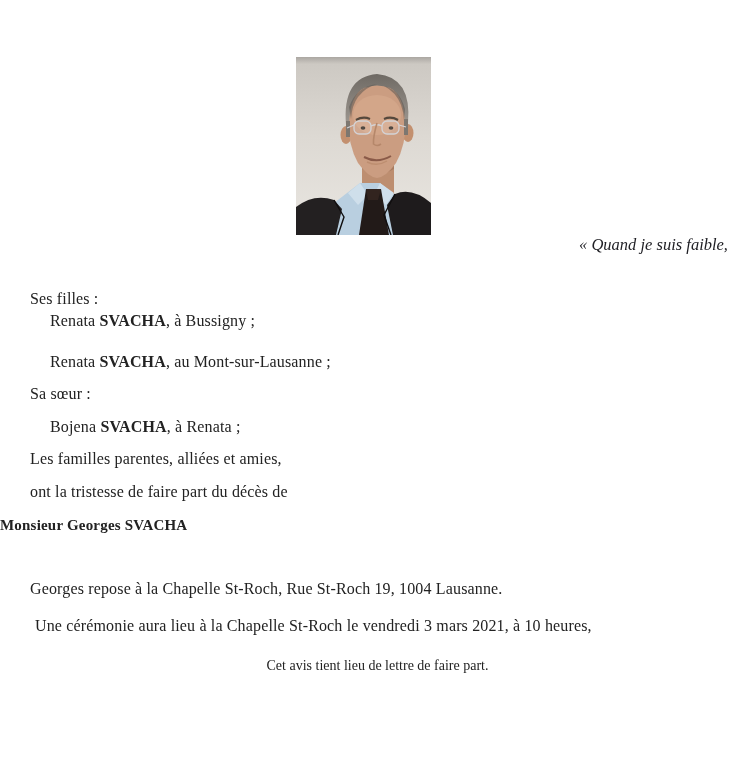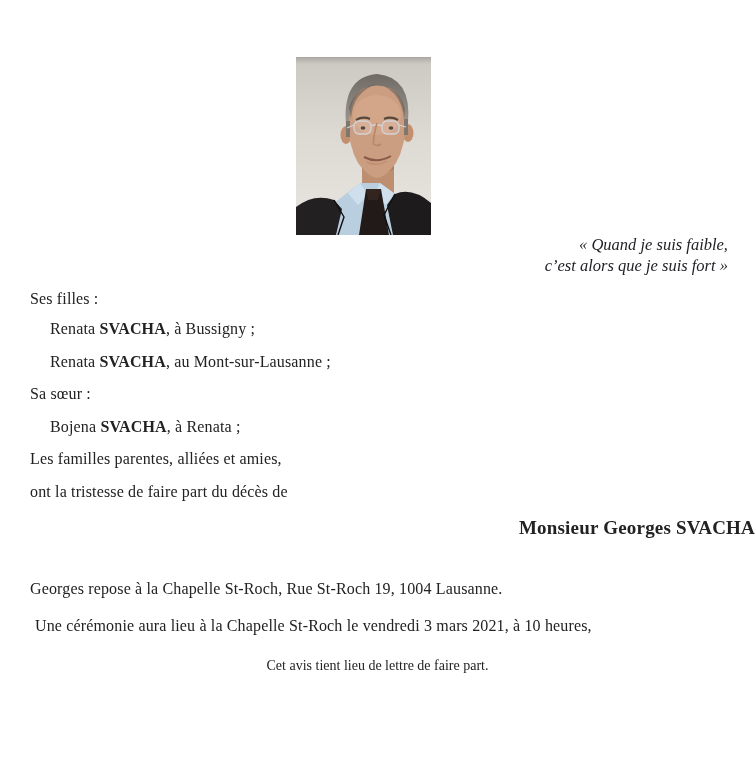--- a/index.html
+++ b/index.html
@@ -9,22 +9,22 @@
   }
   .photo{position:absolute;left:296px;top:57px;width:135px;height:178px;}
   .photo svg{display:block;}
   .quote{
     position:absolute;top:234px;right:27px;text-align:right;
     font-style:italic;font-size:16.5px;line-height:21px;color:#1f1f24;white-space:nowrap;
   }
   .line{position:absolute;font-size:16px;white-space:nowrap;letter-spacing:0.15px;}
   .b{font-weight:bold;}
   .title-line{
-    position:absolute;left:0;right:0;text-align:right;
-    font-weight:bold;font-size:19px;letter-spacing:0.2px;white-space:nowrap;
+    position:absolute;left:0;right:0;text-align:left;
+    font-weight:bold;font-size:15px;letter-spacing:0.2px;white-space:nowrap;
   }
   .center-line{position:absolute;left:0;right:0;text-align:center;font-size:14px;white-space:nowrap;}
   sup{font-size:10px;line-height:0;}
 </style>
 </head>
 <body>
 
 <div class="page">
 
   <div class="photo">
@@ -86,26 +86,25 @@
 
       <path d="M81 66 Q77 80 77.5 87 Q81 90 85 87" fill="none" stroke="#b5876a" stroke-width="1.6"></path>
 
       <path d="M68 100 Q81 107 95 99" fill="none" stroke="#8a5a48" stroke-width="2"></path>
       <path d="M71 105 Q81 110 91 104" fill="none" stroke="#bd8e70" stroke-width="1.4"></path>
     </svg>
   </div>
 
   <div class="quote">
     <div>« Quand je suis faible,</div>
-    <div>c’est alors que je suis fort »</div>
   </div>
 
   <div class="line" style="left:30px;top:290px">Ses filles :</div>
 
-  <div class="line" style="left:50px;top:320px"><span>Renata </span><span class="b">SVACHA</span><span>, à Bussigny ;</span></div>
+  <div class="line" style="left:50px;top:312px"><span>Renata </span><span class="b">SVACHA</span><span>, à Bussigny ;</span></div>
 
   <div class="line" style="left:50px;top:353px"><span>Renata </span><span class="b">SVACHA</span><span>, au Mont-sur-Lausanne ;</span></div>
 
   <div class="line" style="left:30px;top:385px">Sa sœur :</div>
 
   <div class="line" style="left:50px;top:418px"><span>Bojena </span><span class="b">SVACHA</span><span>, à Renata ;</span></div>
 
   <div class="line" style="left:30px;top:450px">Les familles parentes, alliées et amies,</div>
 
   <div class="line" style="left:30px;top:483px">ont la tristesse de faire part du décès de</div>

